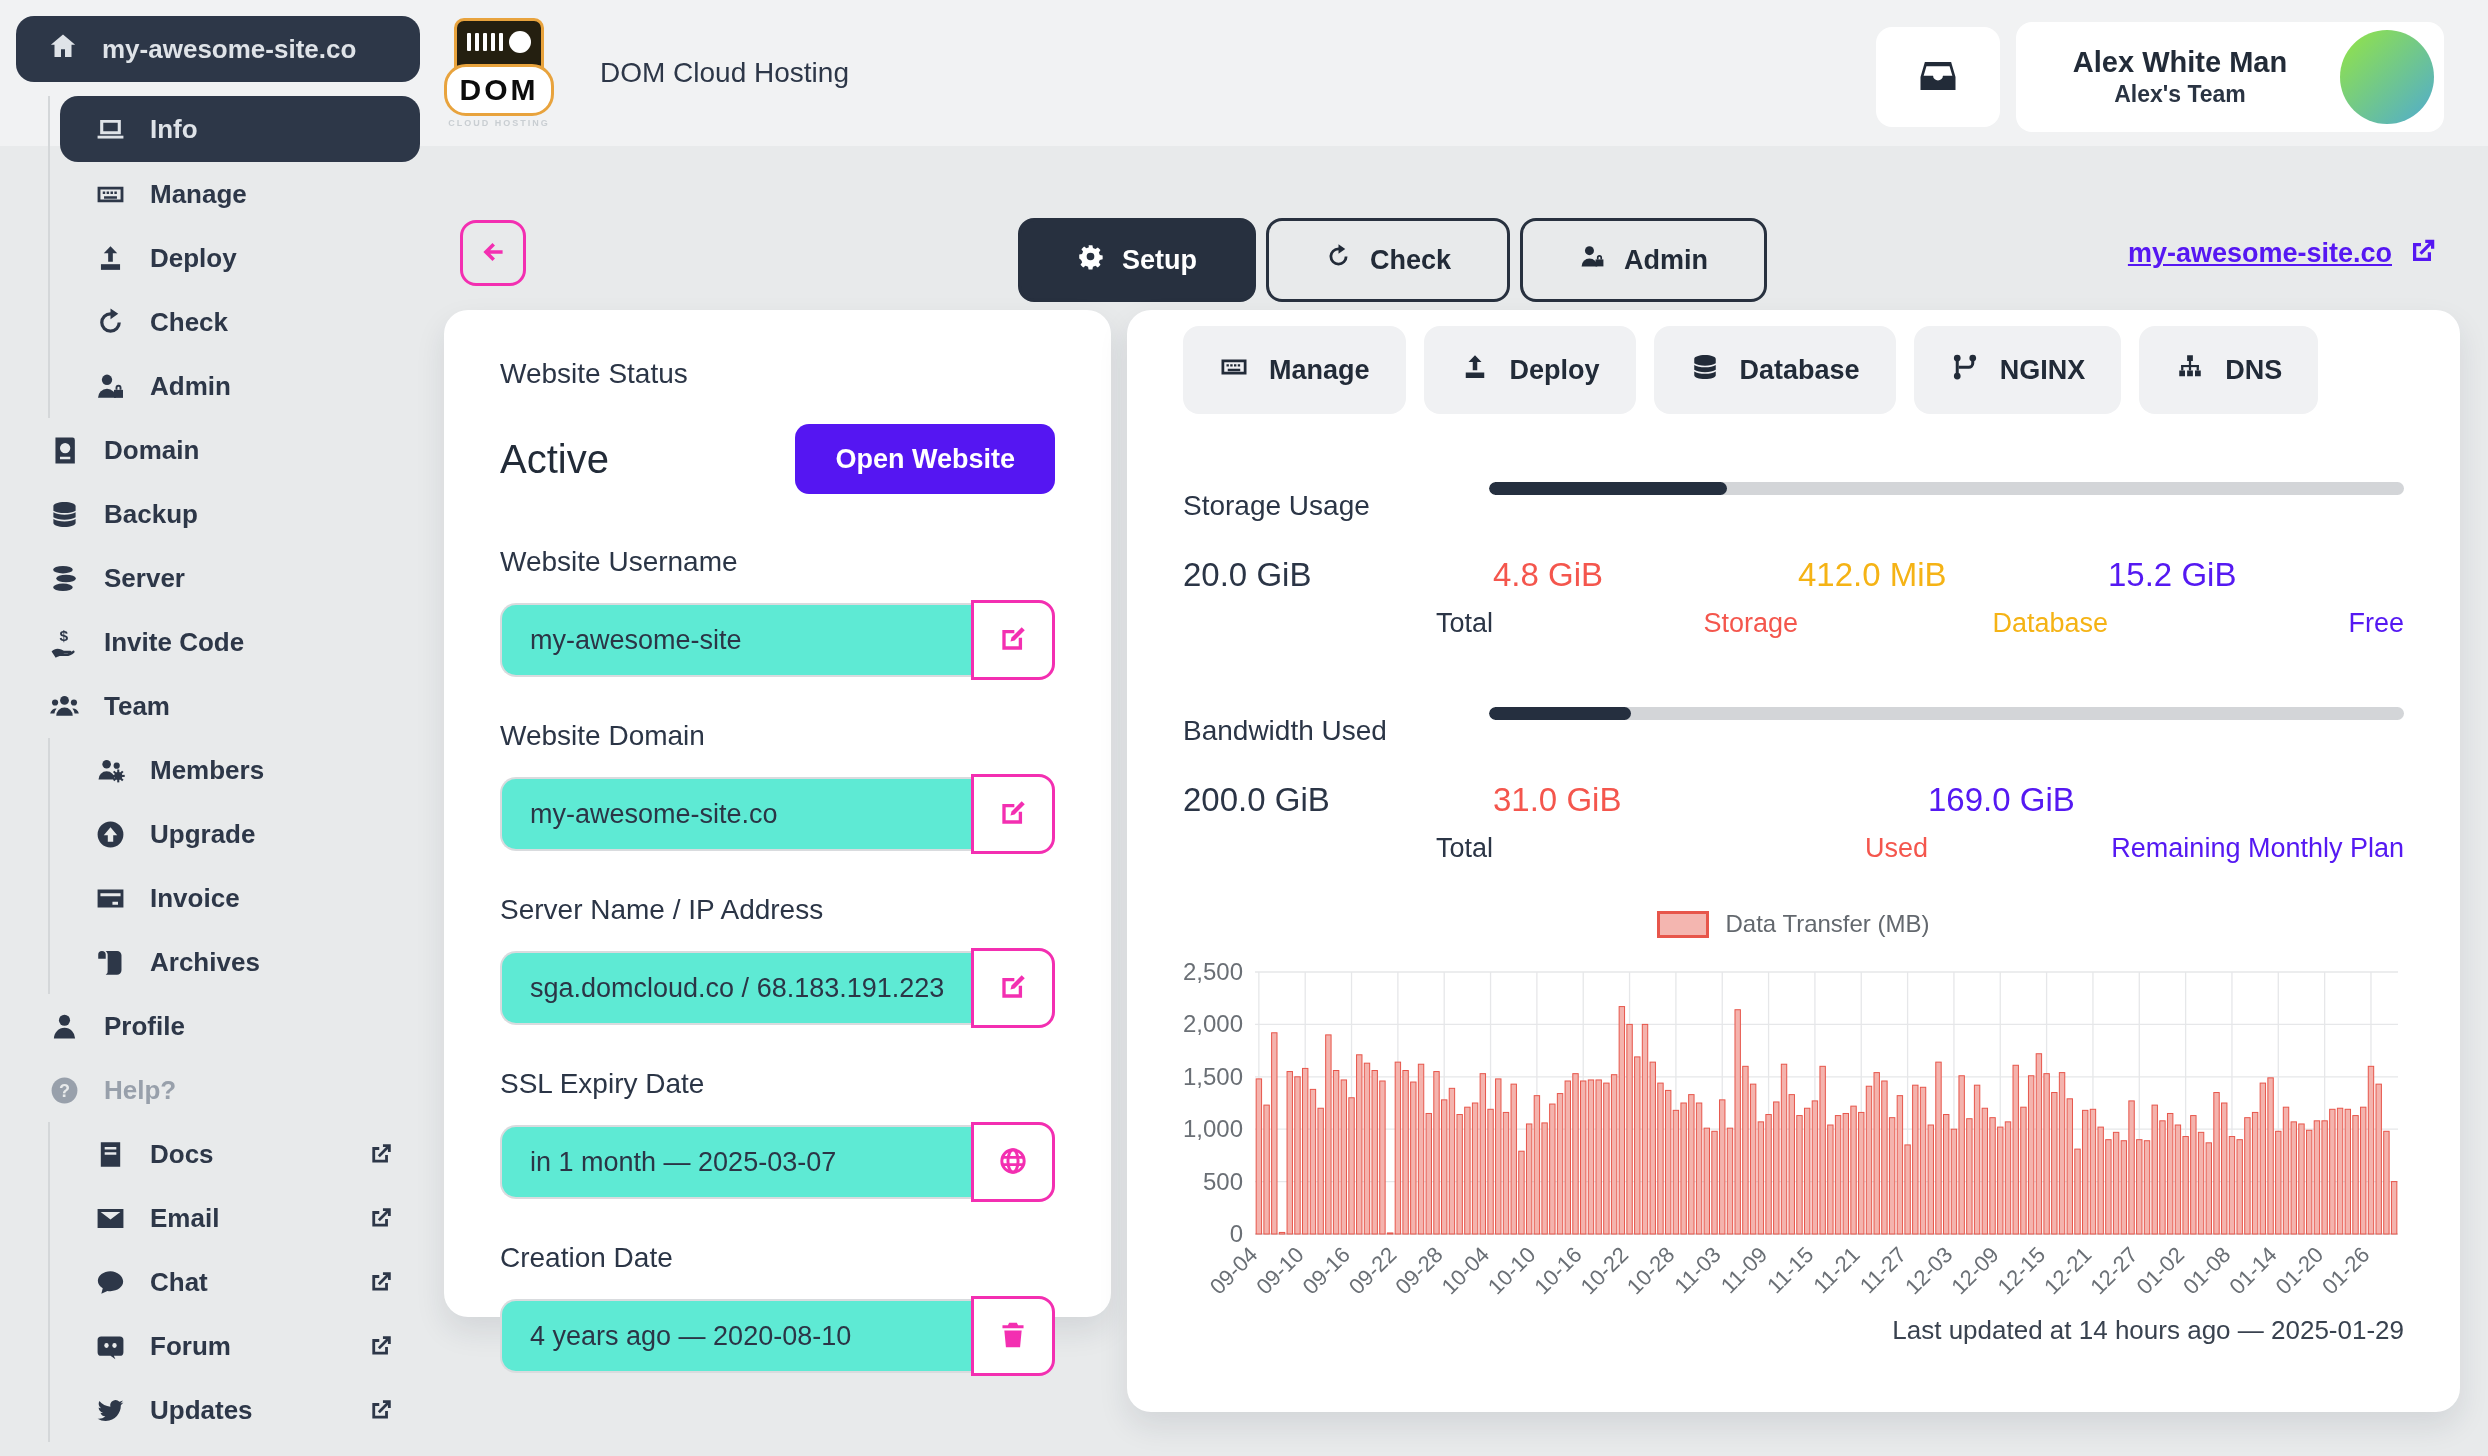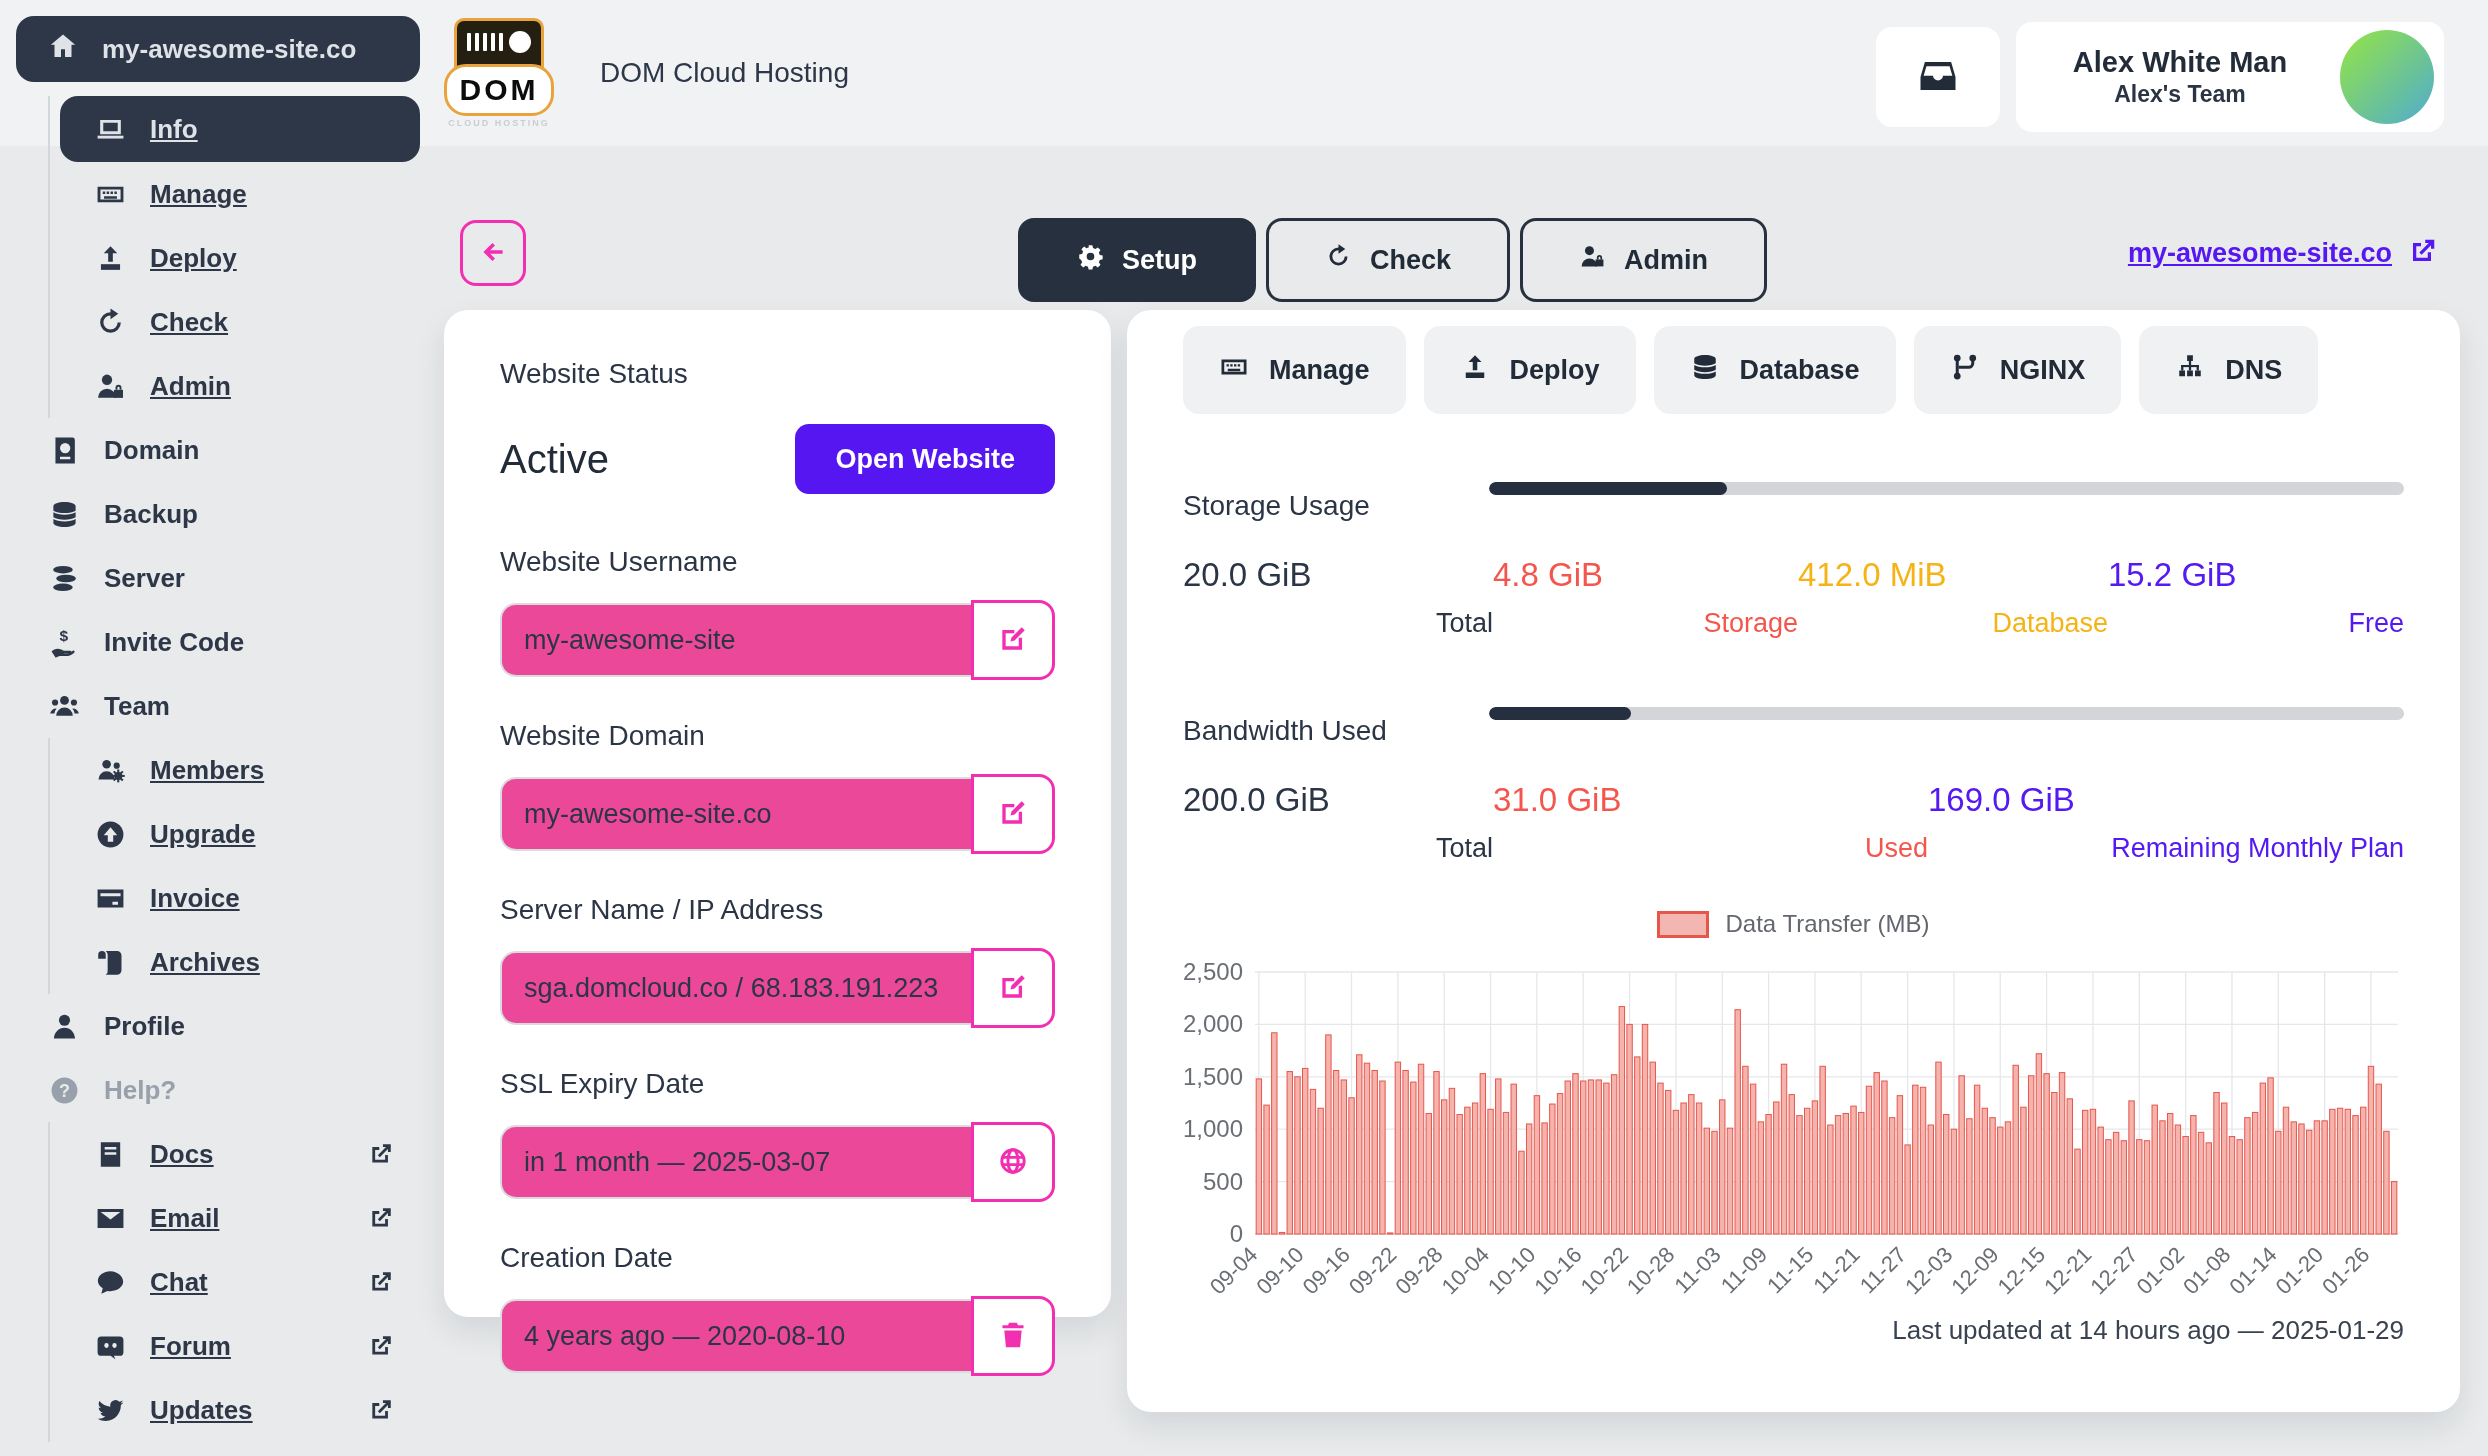--- a/index.html
+++ b/index.html
@@ -26,21 +26,21 @@
   .avatar { width:94px; height:94px; border-radius:50%; background:linear-gradient(135deg,#8fe14e 8%,#53aec9 95%); }
 
   
   .sidebar { position:absolute; left:0; top:0; width:420px; height:1456px; padding-top:16px; z-index:5; }
   .site-pill { margin-left:16px; width:404px; height:66px; background:#2d3748; border-radius:18px; display:flex; align-items:center; gap:24px; padding-left:32px; color:#dfe3e8; font-size:26px; font-weight:600; cursor:pointer; }
   nav { display:block; margin-top:14px; }
   .nav-row { height:64px; display:flex; align-items:center; gap:22px; font-size:26px; font-weight:600; color:#2d3748; cursor:pointer; }
   .nav-row .ico { width:36px; display:flex; justify-content:center; align-items:center; flex:none; }
   .nav-row.lvl0 { padding-left:46px; }
   .sub-group { margin-left:48px; border-left:2px solid #d4d7d9; }
-  .sub-group .nav-row { padding-left:42px;text-decoration:underline; }
+  .sub-group .nav-row { padding-left:42px; }
   .nav-row.active { background:#2d3748; color:#dfe3e8; border-radius:18px; height:66px; margin-left:10px; padding-left:32px; }
   .nav-row.muted { color:#98a0ab; font-weight:700; }
   .ext { margin-left:auto; margin-right:26px; color:#2d3748; display:flex; }
 
   
   .backbtn { position:absolute; left:460px; top:220px; width:66px; height:66px; border:3px solid #f32fb1; border-radius:16px; background:transparent; color:#f32fb1; display:flex; align-items:center; justify-content:center; cursor:pointer; }
   .tool-group { position:absolute; left:1018px; top:218px; display:flex; gap:10px; }
   .tbtn { height:84px; border-radius:16px; display:flex; align-items:center; gap:18px; padding:0 56px; font-size:27px; font-weight:700; cursor:pointer; border:3px solid #28313f; background:transparent; color:#222b38; }
   .tbtn.primary { background:#27303f; border-color:#27303f; color:#fff; }
   .site-link-row { position:absolute; right:50px; top:236px; display:flex; align-items:center; gap:16px; color:#5617f2; }
@@ -53,21 +53,21 @@
 
   .sec-label { font-size:28px; color:#2b3546; }
   .status-head { margin-bottom:34px; }
   .status-row { display:flex; align-items:center; justify-content:space-between; margin-bottom:52px; }
   .status-value { font-size:40px; color:#222b38; }
   .open-btn { background:#5516f2; color:#fff; border:none; border-radius:14px; height:70px; padding:8px 40px; font-size:27px; font-weight:700; font-family:inherit; cursor:pointer; }
 
   .field { margin-bottom:40px; }
   .field .flabel { font-size:28px; color:#2b3546; margin-bottom:22px; }
   .igroup { display:flex; align-items:center; }
-  .input { flex:1; height:74px; border:2px solid #d9dbde; border-right:none; border-radius:16px 0 0 16px; display:flex; align-items:center; padding-left:22px; font-size:27px; color:#2b3546; background:#ec4899; }
+  .input { flex:1; height:74px; border:2px solid #d9dbde; border-right:none; border-radius:16px 0 0 16px; display:flex; align-items:center; padding-left:28px; font-size:27px; color:#2b3546; background:#5eead4; }
   .action-btn { width:84px; height:80px; border:3px solid #f32fb1; border-radius:0 16px 16px 0; background:#fff; color:#f32fb1; display:flex; align-items:center; justify-content:center; cursor:pointer; flex:none; }
 
   
   .tabs { display:flex; gap:18px; margin-top:0; }
   .tab { height:88px; background:#f0f1f3; border:none; border-radius:16px; display:flex; align-items:center; gap:20px; padding:0 36px; font-size:27px; font-weight:600; color:#222b38; font-family:inherit; cursor:pointer; }
 
   .usage-row { display:flex; align-items:flex-start; margin-top:62px; }
   .usage-row .sec-label { width:306px; padding-top:14px; flex:none; }
   .track { flex:1; height:13px; border-radius:7px; background:#d3d5d8; margin-top:6px; overflow:hidden; }
   .fill { height:100%; background:#252f3f; border-radius:7px; }

